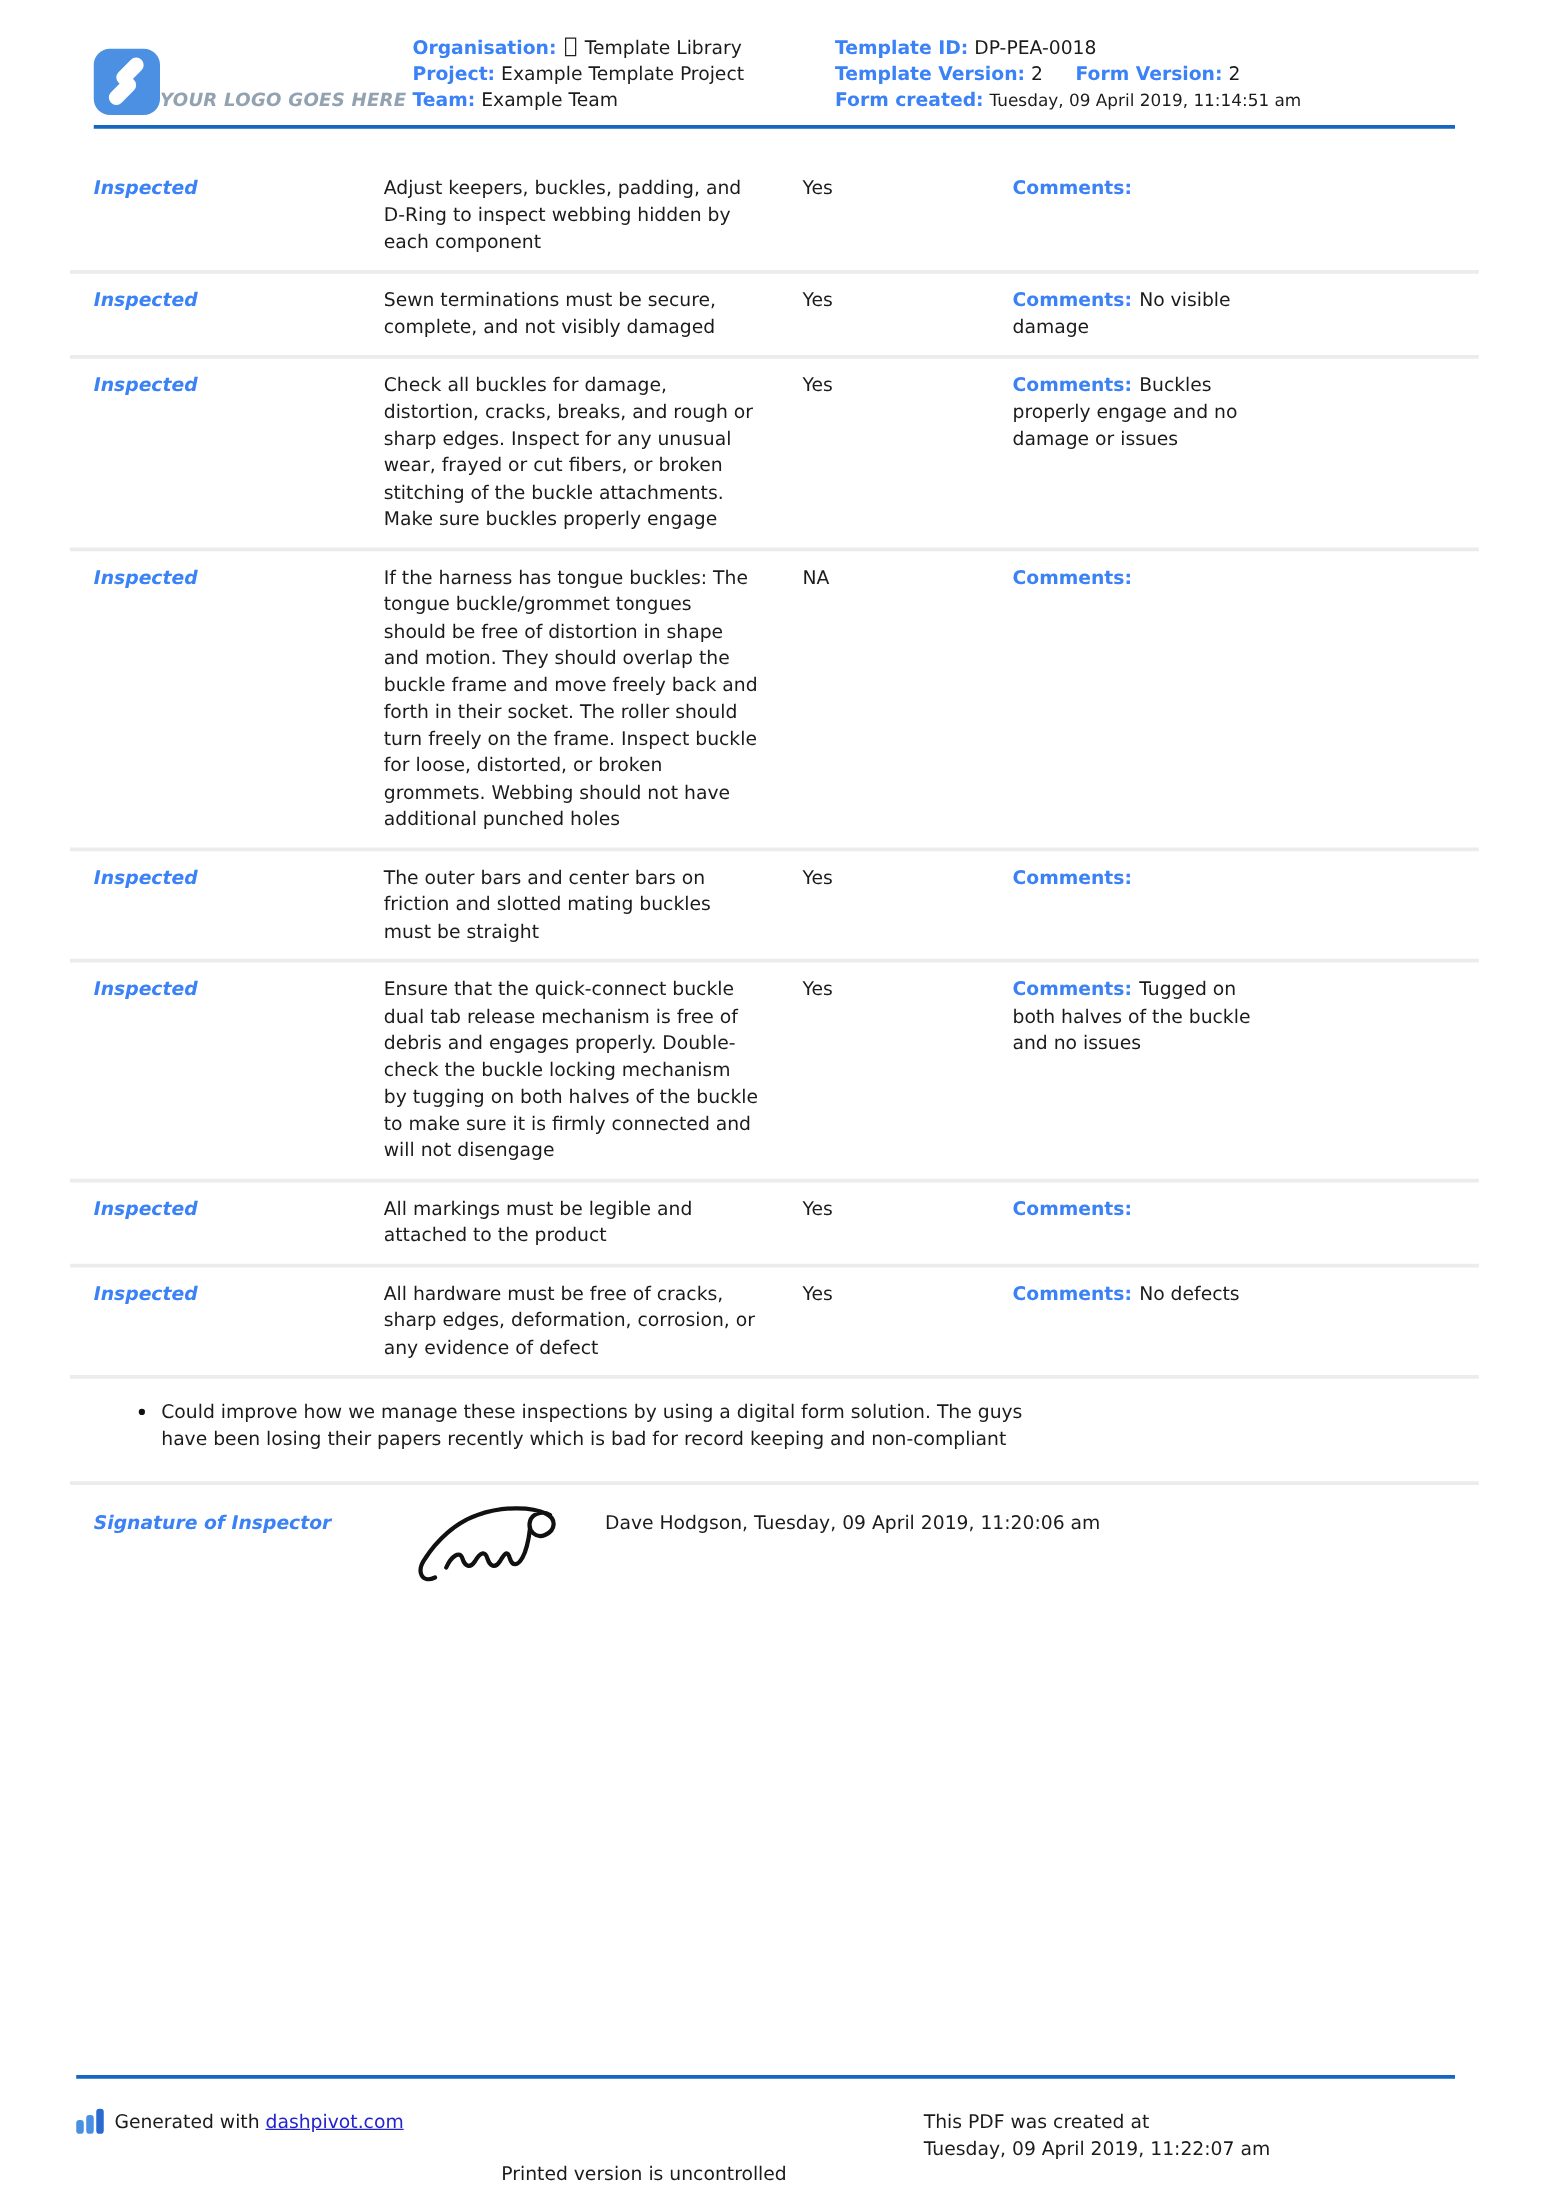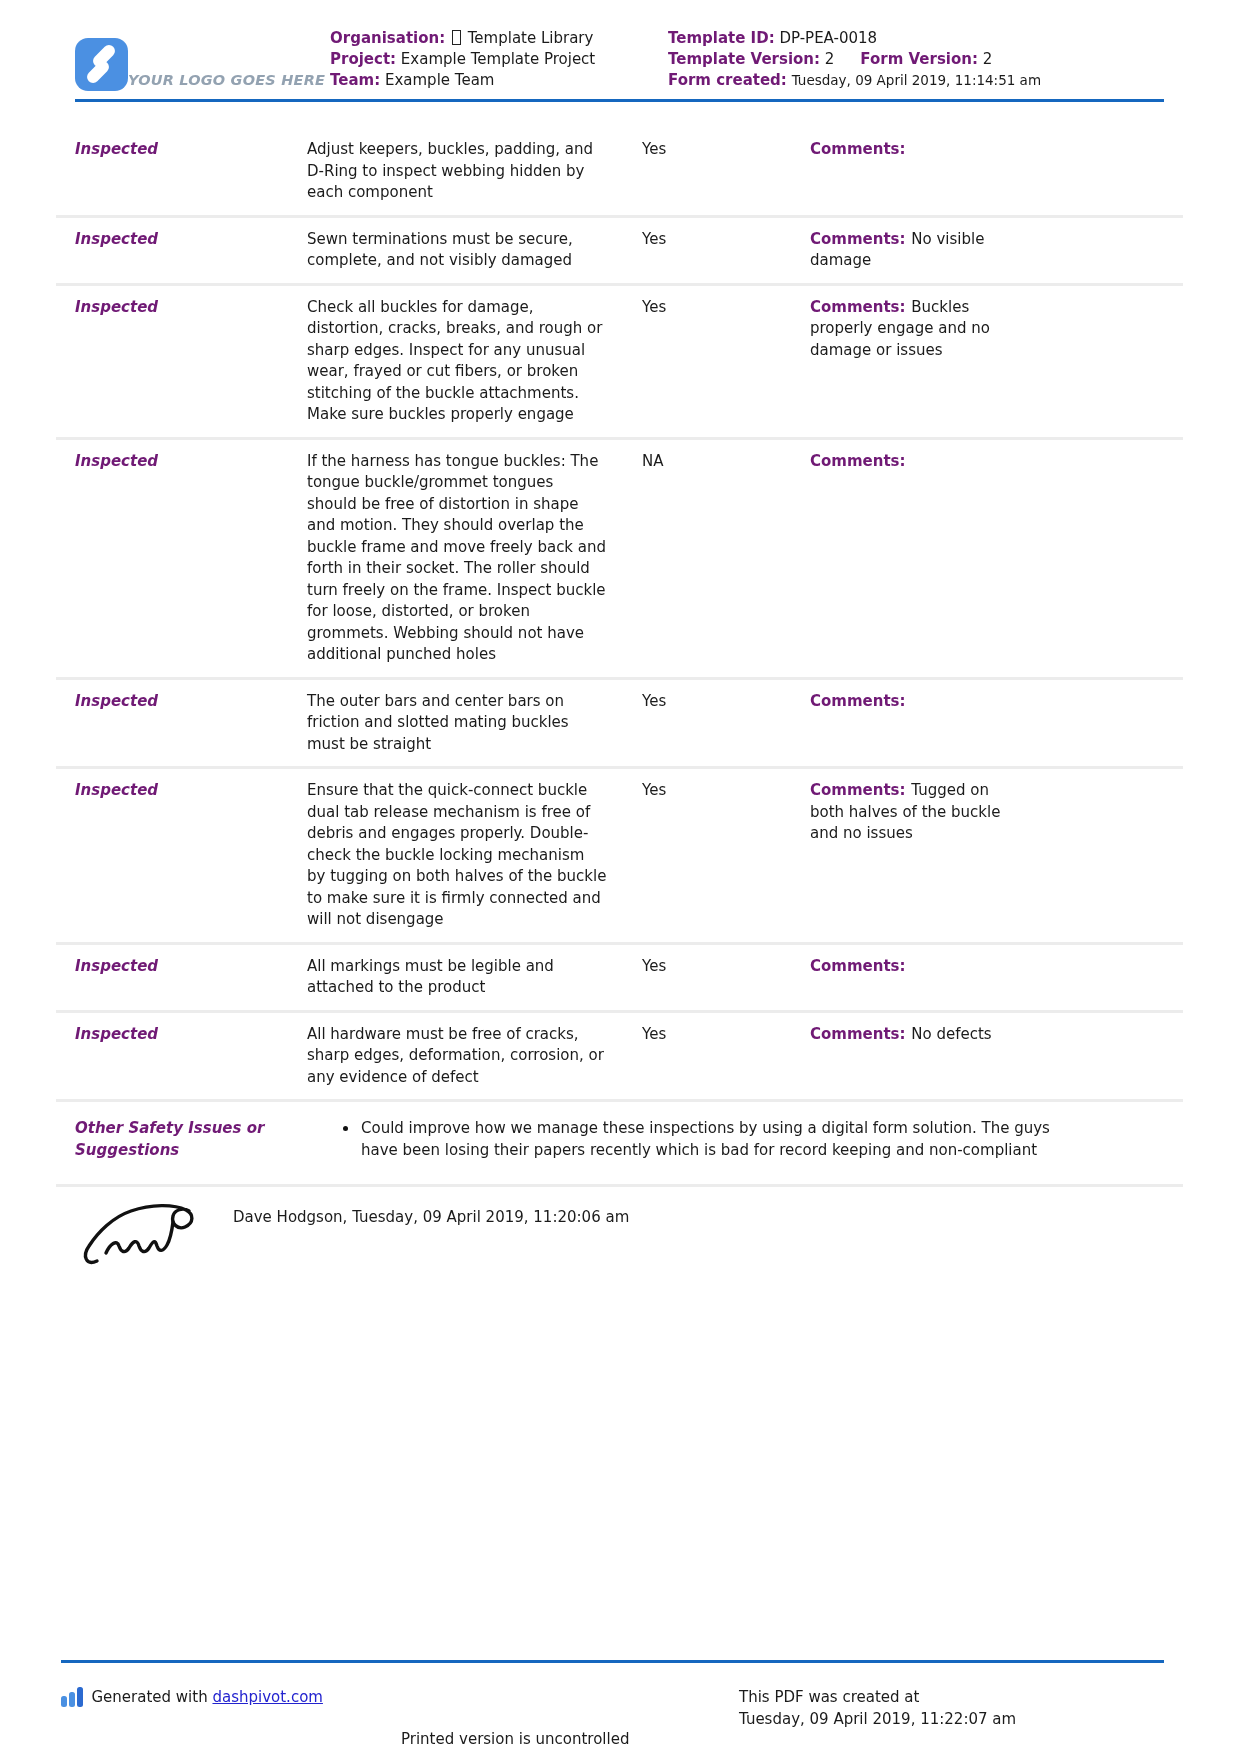--- a/index.html
+++ b/index.html
@@ -17,21 +17,21 @@
     color: var(--ink);
     font-size: 15px;
   }
   .page{
     position: relative;
     width: 1239px;
     height: 1754px;
     background: #ffffff;
     overflow: hidden;
   }
-  b{ font-weight: 700; color:#701a75; }
+  b{ font-weight: 700; color:#3b82f6; }
 
   
   .header{
     display: flex;
     padding: 28px 75px 0 75px;
     line-height: 21px;
   }
   .logo-block{ width: 255px; display:flex; align-items:flex-end; }
   .logo-icon{
     width: 53px; height: 53px; border-radius: 13px;
@@ -248,31 +248,31 @@
       <div class="c-answer">Yes</div>
       <div class="c-comments">
         <b>Comments:</b>
         <span>No defects</span>
       </div>
     </div>
   </div>
 
   <div class="table" style="margin-top:0;">
     <div class="other-row">
-      <div class="c-label"><b>Other Safety Issues or Suggestions</b></div>
       <ul class="bullets">
 
     <li>
       <span class="dot"></span>
       <span class="bullet-text">Could improve how we manage these inspections by using a digital form solution. The guys have been losing their papers recently which is bad for record keeping and non-compliant</span>
     </li>
   </ul>
     </div>
 
     <div class="sig-row">
+      <div class="c-label"><b>Signature of Inspector</b></div>
       <div class="sig-draw">
         <svg width="130" height="66" viewBox="0 0 130 66" fill="none" xmlns="http://www.w3.org/2000/svg">
           <path d="M 16,58 C 5,63 1,53 8,43 C 17,29 32,14 50,8 C 70,1 93,1 105,7 C 113,11 113,20 104,24 C 97,27 90,21 92,13 C 93.5,7 102,4 108,8" stroke="#111" stroke-width="3.4" stroke-linecap="round" fill="none"></path>
           <path d="M 25,50 C 29,41 36,36 38,43 C 40,49 44,51 48,45 C 52,38 56,36 58,43 C 60,49 64,51 68,45 C 72,38 74,36 76,43 C 78,49 82,49 86,42 C 90,35 91,27 92,19" stroke="#111" stroke-width="3.4" stroke-linecap="round" fill="none"></path>
         </svg>
       </div>
       <div>Dave Hodgson, Tuesday, 09 April 2019, 11:20:06 am</div>
     </div>
   </div>
 

